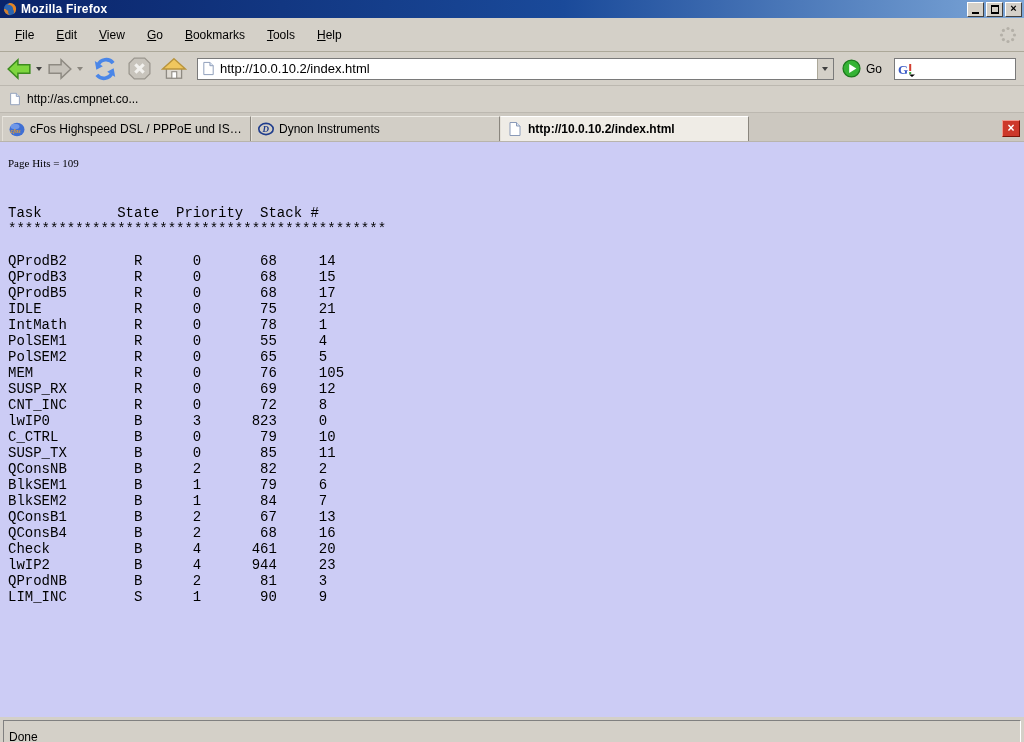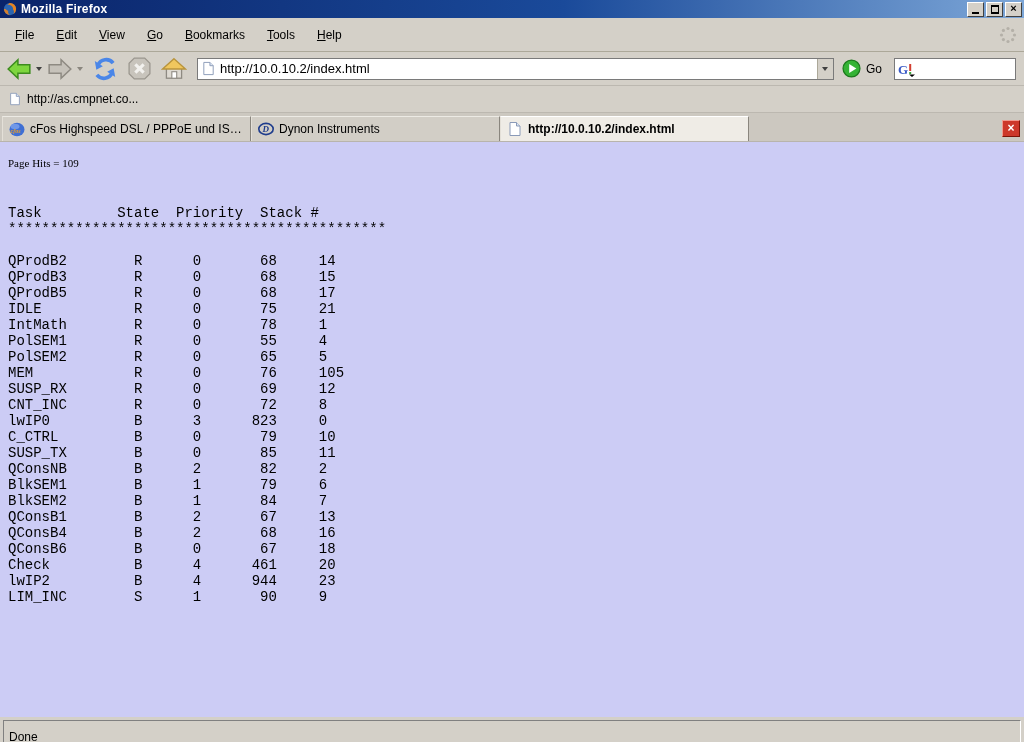--- a/index.html
+++ b/index.html
@@ -261,23 +261,23 @@
         <div class="line">SUSP_RX        R      0       69     12</div>
         <div class="line">CNT_INC        R      0       72     8</div>
         <div class="line">lwIP0          B      3      823     0</div>
         <div class="line">C_CTRL         B      0       79     10</div>
         <div class="line">SUSP_TX        B      0       85     11</div>
         <div class="line">QConsNB        B      2       82     2</div>
         <div class="line">BlkSEM1        B      1       79     6</div>
         <div class="line">BlkSEM2        B      1       84     7</div>
         <div class="line">QConsB1        B      2       67     13</div>
         <div class="line">QConsB4        B      2       68     16</div>
-        <div class="line">QConsB6        B      0       67     18</div>
         <div class="line">Check          B      4      461     20</div>
         <div class="line">lwIP2          B      4      944     23</div>
+        <div class="line">QProdNB        B      2       81     3</div>
         <div class="line">LIM_INC        S      1       90     9</div>
       </div>
   </div>
 
   <div class="statusbar">
     <div class="status-panel">
       <span class="status-text">Done</span>
     </div>
   </div>
 

